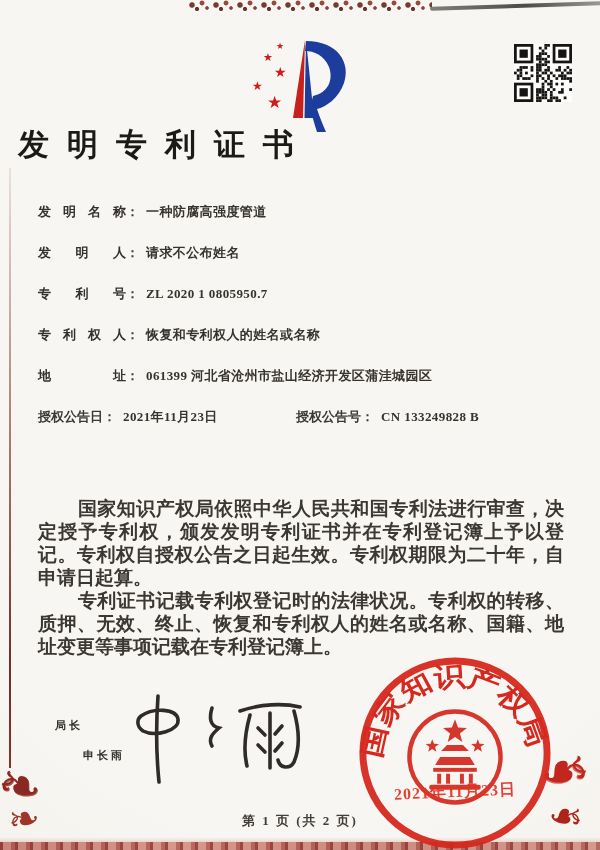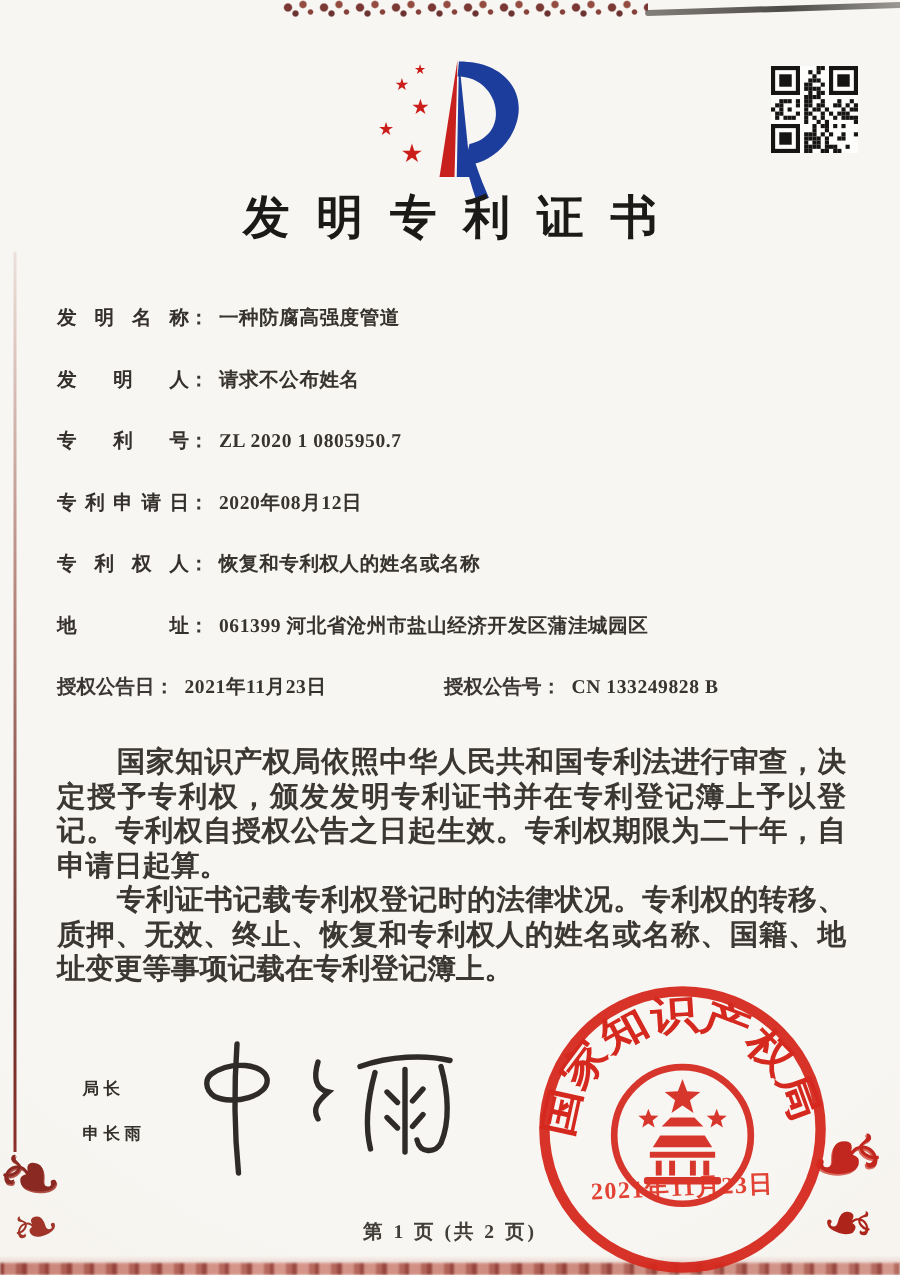--- a/index.html
+++ b/index.html
@@ -45,21 +45,21 @@
     background:linear-gradient(rgba(220,170,160,0), rgba(205,140,128,.35)); }
 
   
   .cert-no { position:absolute; left:38px; top:36px; font-size:15px; letter-spacing:2px;
     color:#4c4844; font-weight:600; }
   .logo { position:absolute; left:243px; top:36px; width:120px; height:100px; }
   .logo svg { position:absolute; left:0; top:0; }
   .logo .star { position:absolute; color:#cb1d1a; line-height:1; }
   .qr { position:absolute; left:514px; top:44px; width:58px; height:58px; }
 
-  .title { position:absolute; left:0; top:124px; width:100%; text-align:center;
+  .title { position:absolute; left:0; top:124px; width:100%; text-align:left;
     font-size:31px; font-weight:bold; color:#1c1a18; letter-spacing:.58em; text-indent:.58em; }
 
   
   .fields { position:absolute; left:38px; top:203px; width:540px; font-size:13px; }
   .field-row { margin-bottom:23px; white-space:nowrap; }
   .flabel { display:inline-block; width:88px; font-weight:700; color:#33302d;
     text-align:justify; text-align-last:justify; vertical-align:bottom; }
   .fcolon { font-weight:700; }
   .fvalue { margin-left:7px; letter-spacing:.4px; color:#37342f; font-weight:600; }
   .grant-row { white-space:nowrap; }
@@ -68,21 +68,21 @@
 
   
   .body-text { position:absolute; left:38px; top:497px; width:526px;
     font-size:19px; line-height:23px; color:#3b3733; font-weight:600;
     text-align:justify; }
   .body-text p { text-indent:2.1em; }
 
   
   .sig-block { position:absolute; left:55px; top:718px; font-size:11px; font-weight:700;
     color:#33302c; letter-spacing:3px; }
-  .sig-block .sig-name { margin-top:15px; }
+  .sig-block .sig-name { margin-top:15px;margin-left:28px; }
   .sig-hand { position:absolute; left:128px; top:688px; }
 
   
   .seal { position:absolute; left:356px; top:654px; width:198px; height:198px; z-index:3; }
   .seal-date { position:absolute; left:4px; top:128px; width:190px; text-align:center;
     color:#e03324; font-size:16px; font-weight:700; letter-spacing:1px;
     transform:rotate(-2.5deg); opacity:.92; }
 
   .footer { position:absolute; left:0; top:812px; width:100%; text-align:center;
     font-size:13px; color:#413d39; letter-spacing:2px; z-index:2; font-weight:700; }
@@ -258,23 +258,20 @@
     </div>
 
     <div class="field-row">
       <span class="flabel"><span class="flabel-text">发明人</span></span><span class="fcolon">：</span><span class="fvalue">请求不公布姓名</span>
     </div>
 
     <div class="field-row">
       <span class="flabel"><span class="flabel-text">专利号</span></span><span class="fcolon">：</span><span class="fvalue">ZL 2020 1 0805950.7</span>
     </div>
 
-    <div class="field-row">
-      <span class="flabel"><span class="flabel-text">专利申请日</span></span><span class="fcolon">：</span><span class="fvalue">2020年08月12日</span>
-    </div>
 
     <div class="field-row">
       <span class="flabel"><span class="flabel-text">专利权人</span></span><span class="fcolon">：</span><span class="fvalue">恢复和专利权人的姓名或名称</span>
     </div>
 
     <div class="field-row">
       <span class="flabel"><span class="flabel-text">地址</span></span><span class="fcolon">：</span><span class="fvalue">061399 河北省沧州市盐山经济开发区蒲洼城园区</span>
     </div>
   <div class="grant-row"><span class="grant-pair first"><span class="fcolon">授权公告日</span><span class="fcolon">：</span><span class="fvalue">2021年11月23日</span></span><span class="grant-pair"><span class="fcolon">授权公告号</span><span class="fcolon">：</span><span class="fvalue">CN 133249828 B</span></span></div>
     </div>

